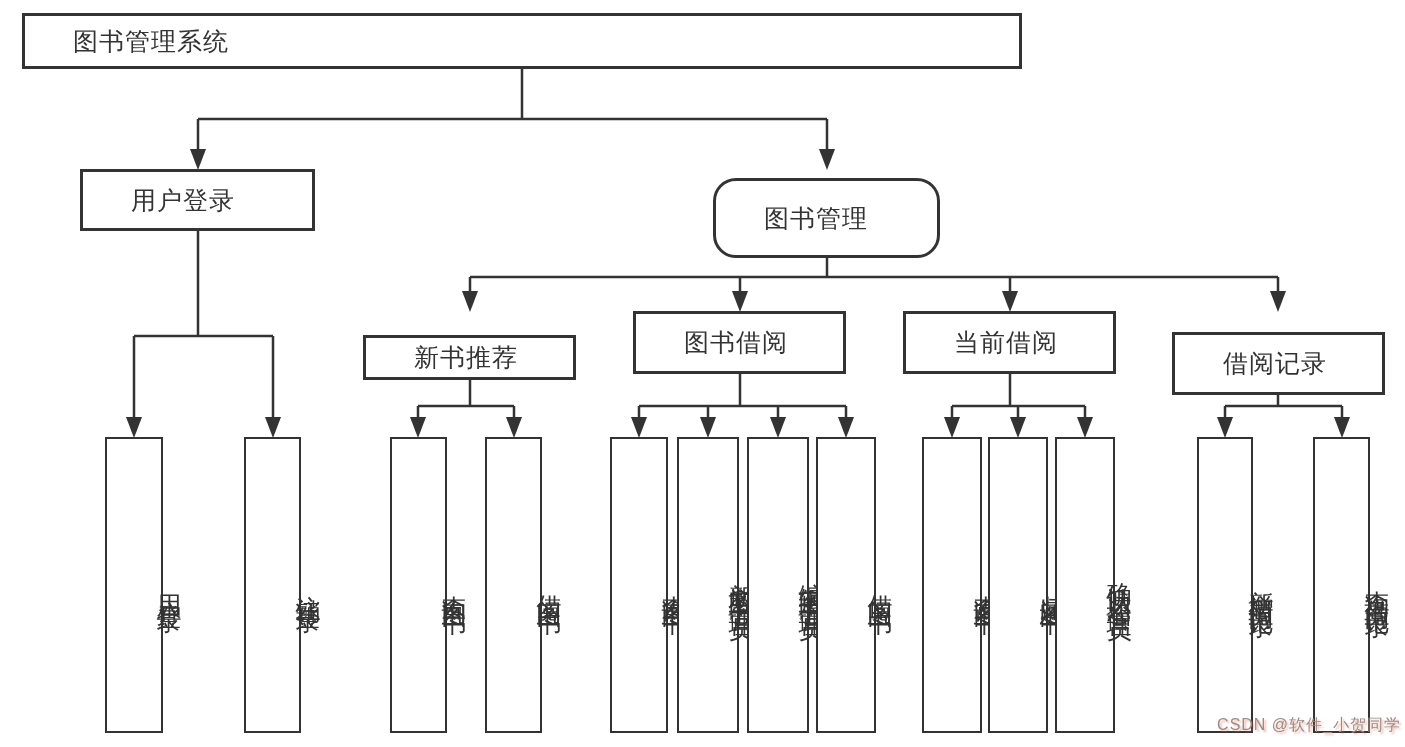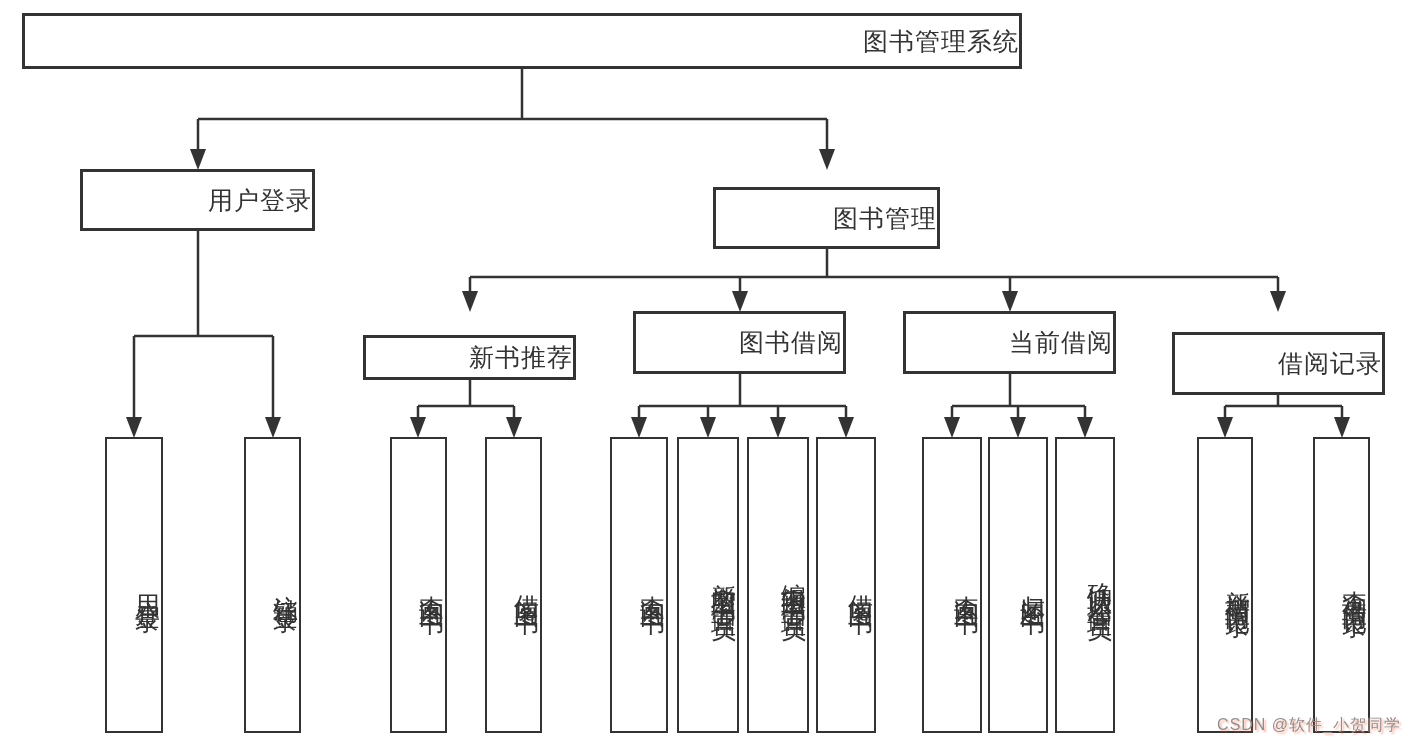--- a/index.html
+++ b/index.html
@@ -25,21 +25,22 @@
     color: var(--line, #333);
     pointer-events: none;
   }
   .box {
     position: absolute;
     box-sizing: border-box;
     background: #ffffff;
     border: 3px solid var(--line, #333);
     display: flex;
     align-items: center;
-    justify-content: flex-end;
+    justify-content: flex-start;
+    padding-left: 48px;
   }
   .leaf {
     border-width: 2.5px;
   }
   .hlabel {
     font-size: 25px;
     letter-spacing: 1px;
     color: var(--text, #333);
     white-space: nowrap;
   }
@@ -111,21 +112,21 @@
     </g>
   </svg>
 
   <div class="box" style="left:22px; top:13px; width:1000px; height:56px;">
     <span class="hlabel">图书管理系统</span>
   </div>
 
   <div class="box" style="left:80px; top:169px; width:235px; height:62px;">
     <span class="hlabel">用户登录</span>
   </div>
-  <div class="box" style="left:713px; top:187px; width:227px; height:62px;">
+  <div class="box" style="left:713px; top:178px; width:227px; height:80px;border-radius:23px;">
     <span class="hlabel">图书管理</span>
   </div>
 
   <div class="box" style="left:363px; top:311px; width:213px; height:45px;margin-top:24px;">
     <span class="hlabel">新书推荐</span>
   </div>
   <div class="box" style="left:633px; top:311px; width:213px; height:63px;">
     <span class="hlabel">图书借阅</span>
   </div>
   <div class="box" style="left:903px; top:311px; width:213px; height:63px;">

